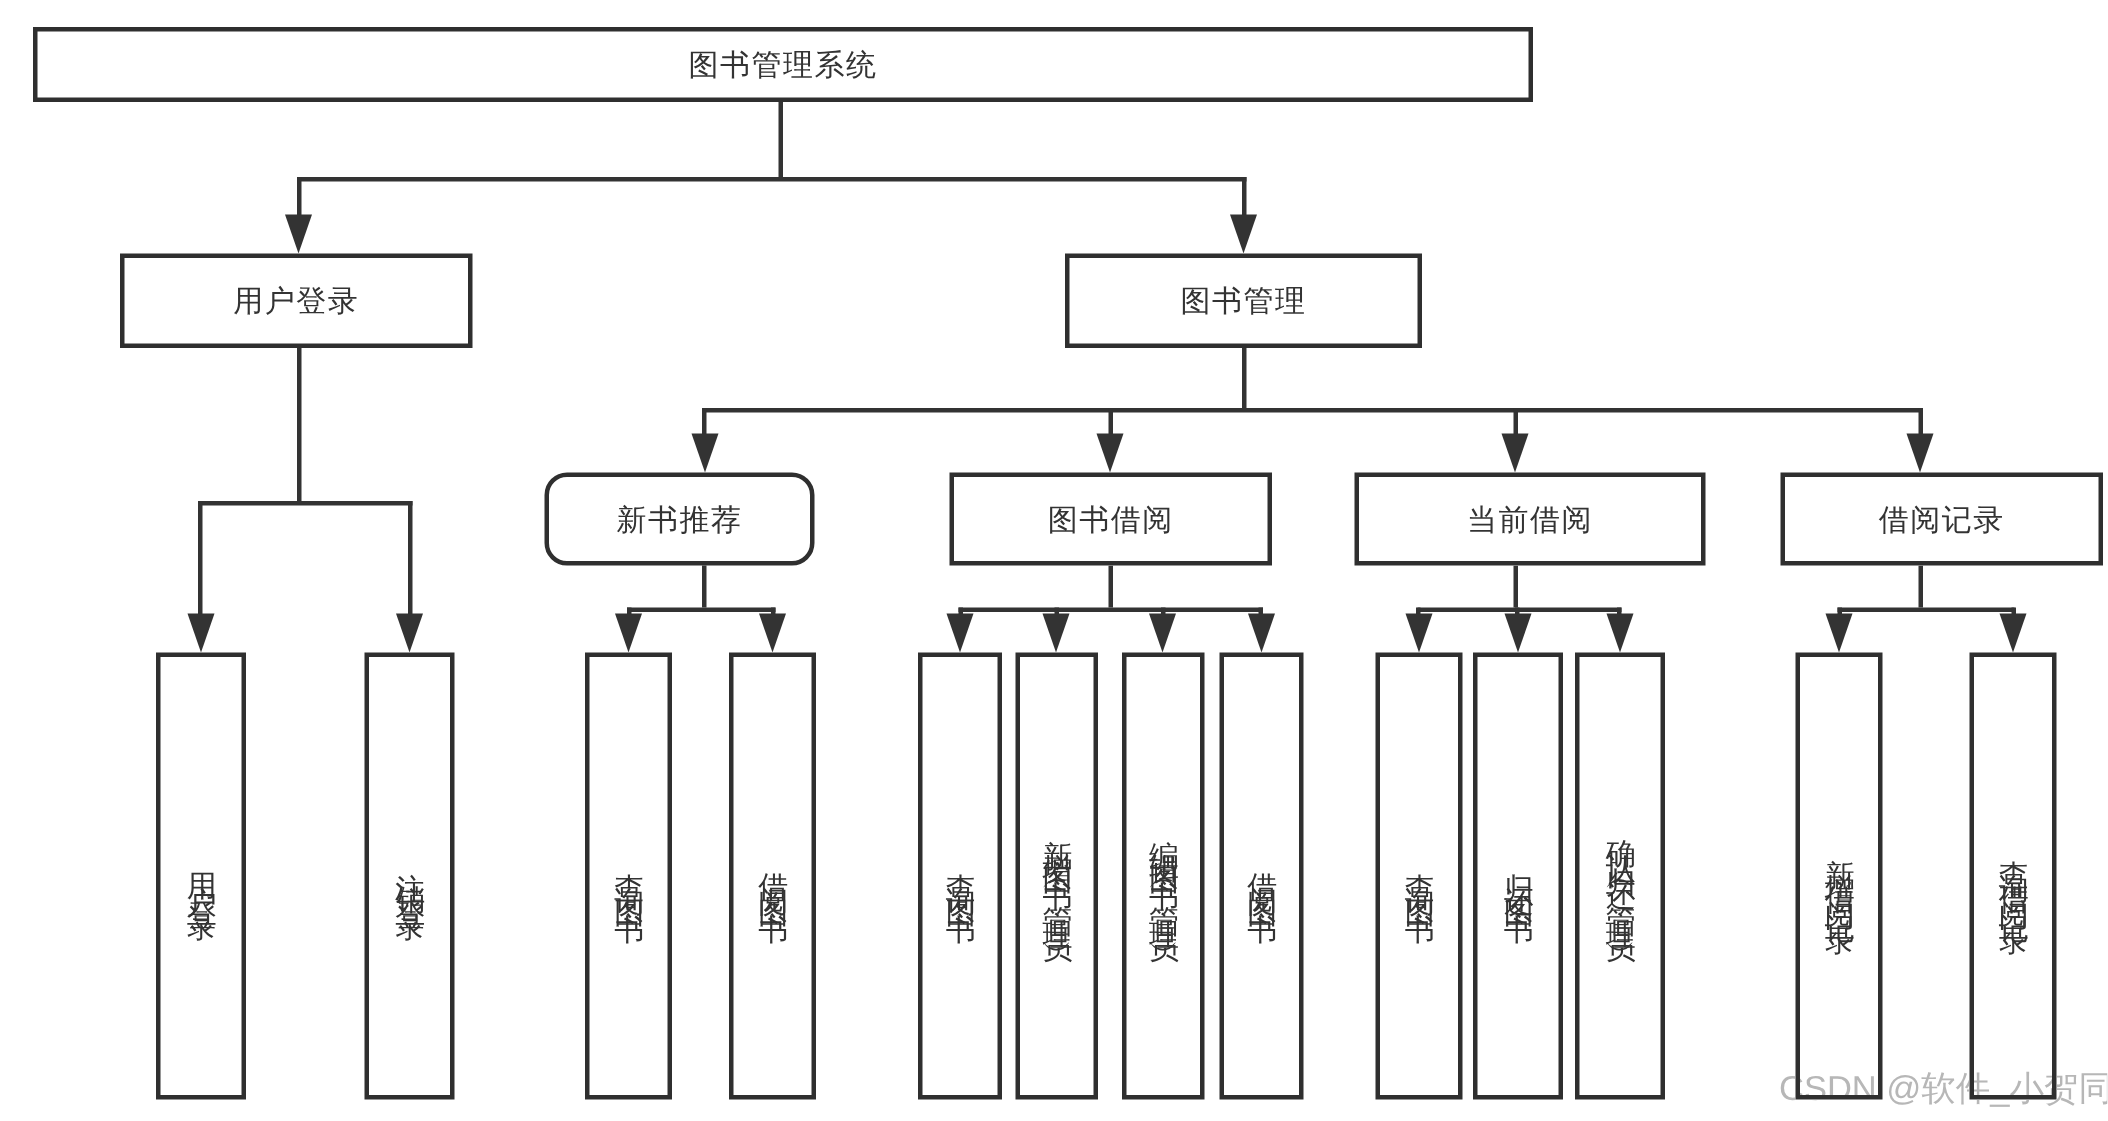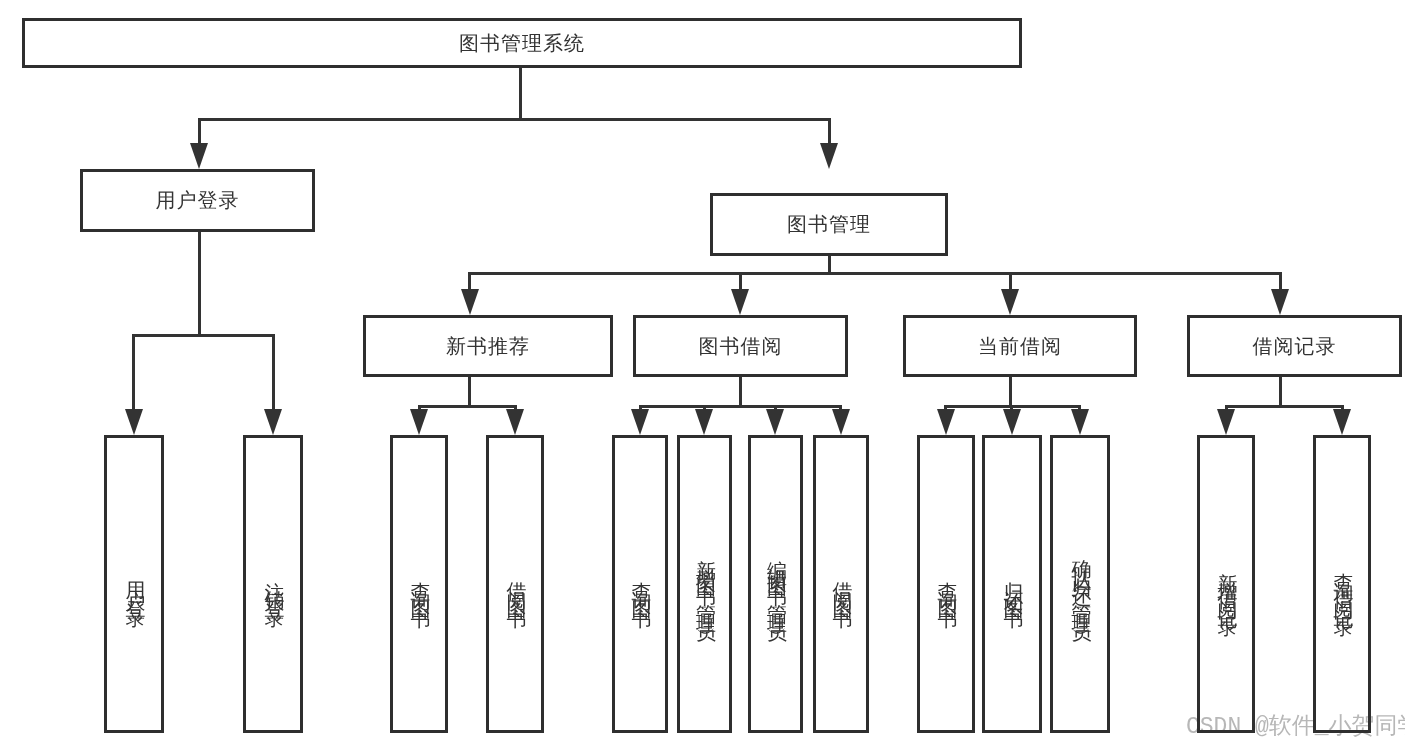--- a/index.html
+++ b/index.html
@@ -1,18 +1,18 @@
 <!DOCTYPE html>
 <html><head>
 <meta charset="utf-8">
 <style>
   html,body{margin:0;padding:0;background:#ffffff;}
   .stage{
     position:relative;width:1405px;height:747px;background:#ffffff;overflow:hidden;
-    font-family:Liberation Mono, monospace;color:#333333;
+    font-family:Liberation Sans, sans-serif;color:#333333;
   }
   .node{
     position:absolute;box-sizing:border-box;background:#ffffff;
     border:3px solid #2f2f2f;display:flex;align-items:center;justify-content:center;
     font-size:20px;letter-spacing:1px;white-space:nowrap;z-index:2;
   }
   .leaf{
     position:absolute;box-sizing:border-box;background:#ffffff;
     border:3px solid #2f2f2f;display:flex;align-items:center;justify-content:center;
     writing-mode:vertical-rl;text-orientation:mixed;
@@ -93,25 +93,25 @@
   <div class="cline" style="left:1341px;top:405px;width:3px;height:8px;"></div>
   <div class="arrow" style="left:1333px;top:409px;"></div>
 
   <div class="node" style="left:22px;top:18px;width:1000px;height:50px;">
       <span>图书管理系统</span>
     </div>
 
   <div class="node" style="left:80px;top:169px;width:235px;height:63px;">
       <span>用户登录</span>
     </div>
-  <div class="node" style="left:710px;top:169px;width:238px;height:63px;margin-top:24px;">
+  <div class="node" style="left:710px;top:169px;width:238px;height:63px;">
       <span>图书管理</span>
     </div>
 
-  <div class="node" style="left:363px;top:315px;width:250px;height:62px;">
+  <div class="node" style="left:363px;top:315px;width:180px;height:62px;border-radius:15px;">
       <span>新书推荐</span>
     </div>
   <div class="node" style="left:633px;top:315px;width:215px;height:62px;">
       <span>图书借阅</span>
     </div>
   <div class="node" style="left:903px;top:315px;width:234px;height:62px;">
       <span>当前借阅</span>
     </div>
   <div class="node" style="left:1173px;top:315px;width:215px;height:62px;margin-left:14px;">
       <span>借阅记录</span>

